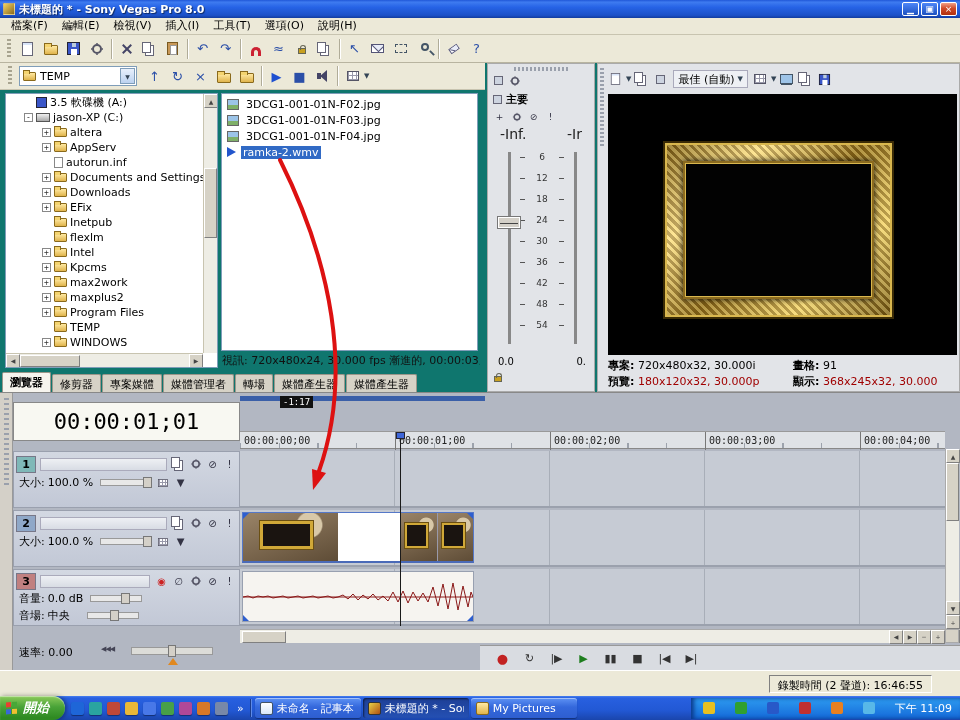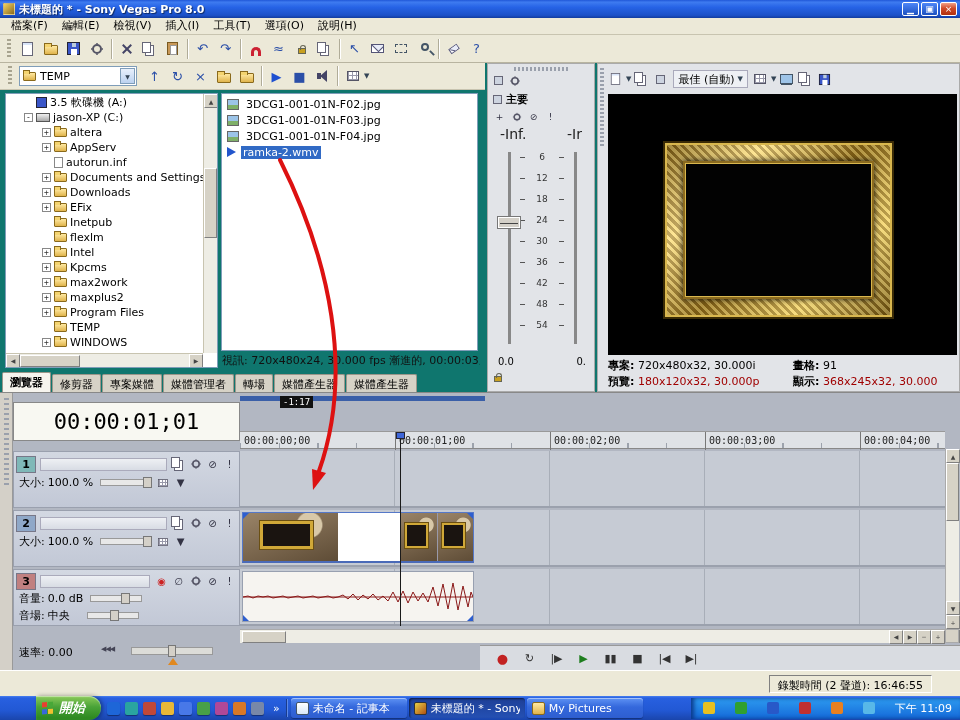--- a/index.html
+++ b/index.html
@@ -236,28 +236,28 @@
   .statusbar { position:absolute; left:0; top:670px; width:960px; height:26px; background:#ECE9D8;
     border-top:1px solid #FFF; }
   .status-field { position:absolute; right:28px; top:4px; height:18px; padding:2px 8px; border:1px solid;
     border-color:#808080 #FFF #FFF #808080; white-space:nowrap; }
   .taskbar { position:absolute; left:0; top:696px; width:960px; height:24px;
     background:linear-gradient(180deg,#4880F0 0%,#2860E0 8%,#2258D4 60%,#1A45AC 100%);
     display:flex; align-items:center; z-index:10; }
   .startbtn { height:24px; padding:0 16px 0 6px; border-radius:0 12px 12px 0;
     background:linear-gradient(180deg,#8CCB5A 0%,#4AA338 45%,#2F8A22 90%);
     color:#fff; font-weight:bold; font-style:italic; display:flex; align-items:center; gap:5px; font-size:13px;
-    box-shadow:inset 0 1px 1px #FFFFFF80,2px 0 4px #00000060;margin-left:36px; }
+    box-shadow:inset 0 1px 1px #FFFFFF80,2px 0 4px #00000060; }
   .winflag { width:12px; height:12px; display:grid; grid-template-columns:5px 5px; grid-gap:1px; transform:skewY(-4deg); }
   .winflag i { display:block; width:5px; height:5px; }
   .ql { display:flex; align-items:center; gap:5px; padding:0 6px; }
   .qli { width:13px; height:13px; border-radius:2px; box-shadow:0 1px 1px #00000066; }
   .tb-div { width:1px; height:18px; background:#1A3C8C; box-shadow:1px 0 0 #5E8AE8; margin:0 3px; }
   .chev { color:#fff; font-size:11px; padding:0 3px; }
-  .task { width:116px; height:20px; margin:0 1px; background:linear-gradient(180deg,#5E92F4,#3468DC 45%,#2E5ED0);
+  .task { width:106px; height:20px; margin:0 1px; background:linear-gradient(180deg,#5E92F4,#3468DC 45%,#2E5ED0);
     border-radius:3px; color:#fff; display:flex; align-items:center; gap:4px; padding:0 5px;
     box-shadow:inset 0 1px 0 #FFFFFF70,0 1px 1px #00000050; overflow:hidden; }
   .task.active { background:linear-gradient(180deg,#1E3F96,#2450B4); box-shadow:inset 1px 1px 2px #00000090; }
   .task span { white-space:nowrap; overflow:hidden; }
   .ti { width:13px; height:13px; flex:none; border-radius:2px; }
   .ti-notepad { background:linear-gradient(#FFF,#D8E8F8); border:1px solid #456; }
   .ti-vegas { background:linear-gradient(135deg,#E8D048,#B05010); border:1px solid #333; }
   .ti-folder { background:linear-gradient(#FFE9A2,#E0B44C); border:1px solid #8A6A1C; }
   .tray { margin-left:auto; height:21px; display:flex; align-items:center; gap:20px; padding:0 8px 0 12px;
     background:linear-gradient(180deg,#2E9CF0,#1468D8); box-shadow:inset 3px 0 4px #0B3A8C; color:#fff; }

